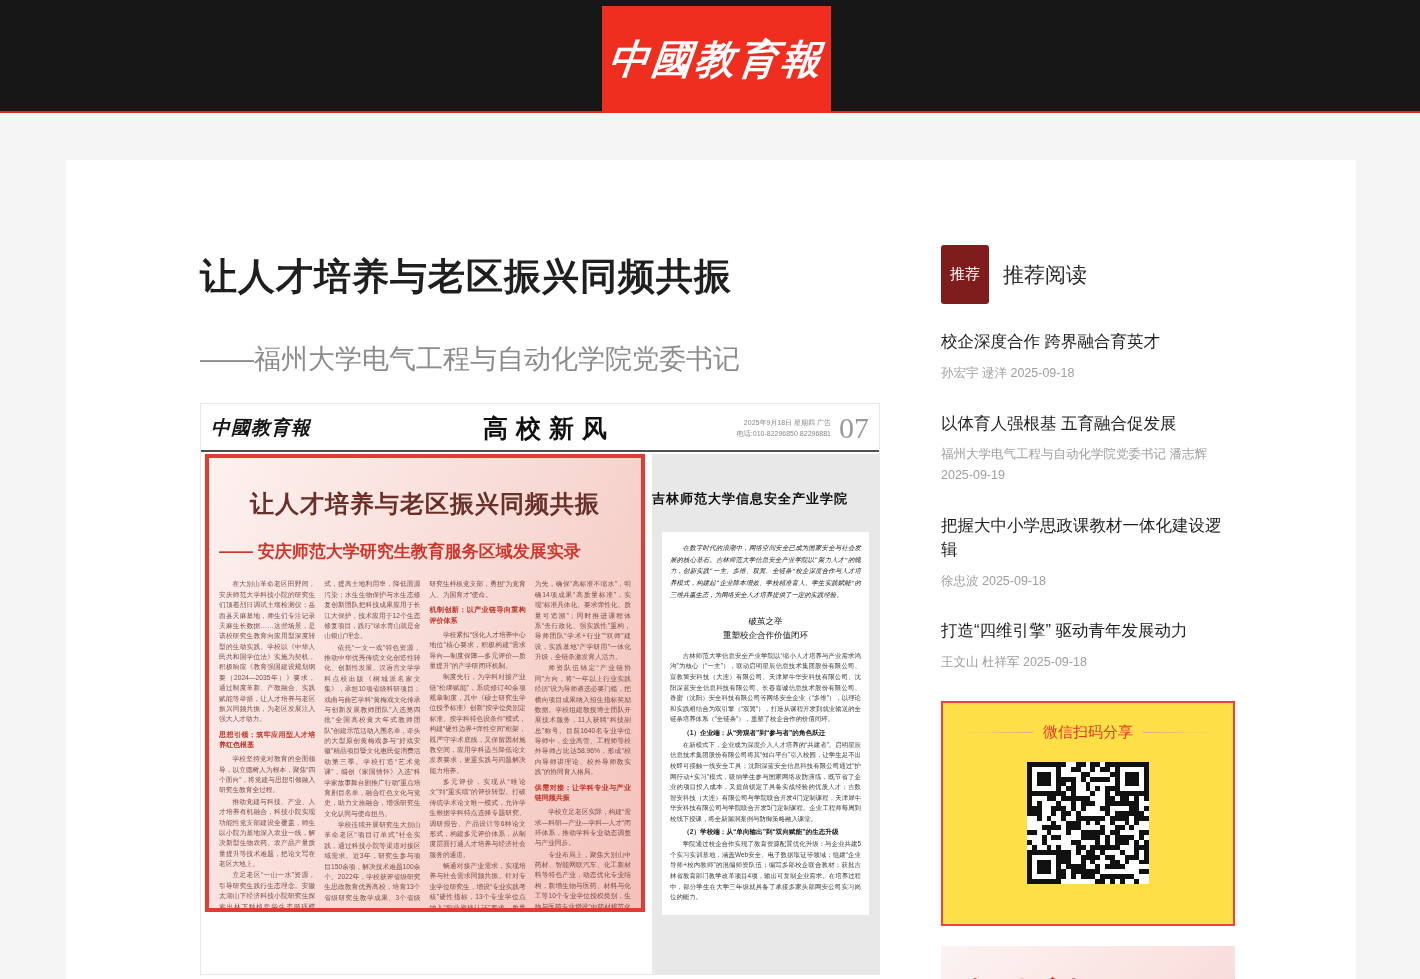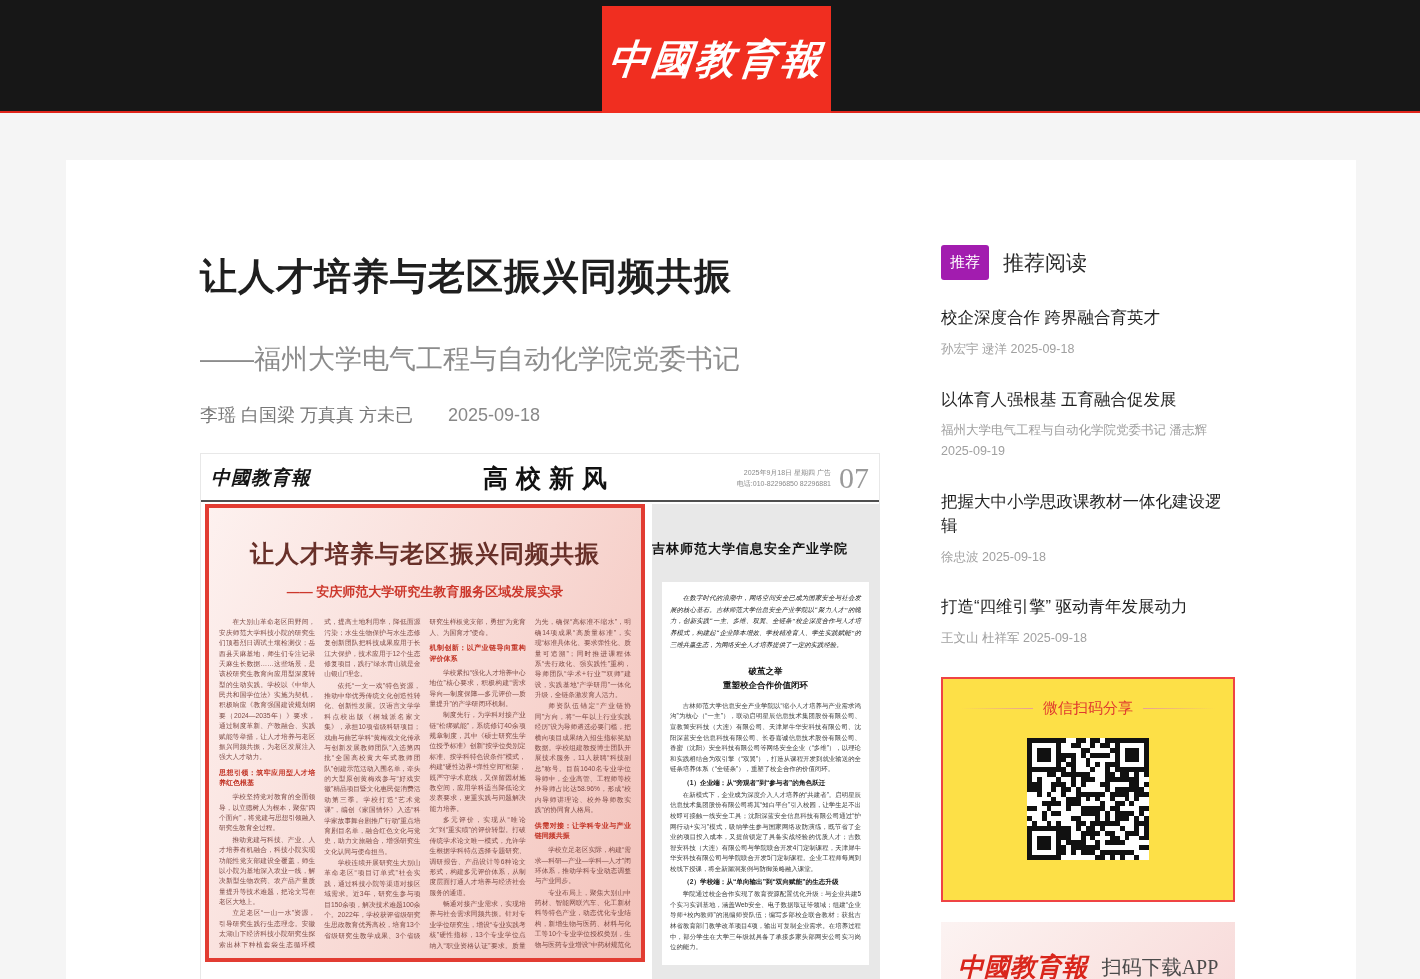--- a/index.html
+++ b/index.html
@@ -39,48 +39,48 @@
   .mast-page { font-size:30px; color:#9a9a9a; margin-left:8px;
                font-family:"Liberation Serif", serif; }
 
   .articles { display:flex; gap:7px; padding:2px 0 0 4px; align-items:flex-start; }
 
   .art-left { width:440px; height:458px; overflow:hidden; border:4px solid #e23c32;
               background:linear-gradient(115deg,#fdf1ef 0%,#f8d9d4 55%,#f3c2ba 100%);
               padding:6px 10px; }
   .al-title { text-align:center; font-size:24px; font-weight:bold; color:#683029;
               margin-top:24px; letter-spacing:1px; }
-  .al-sub { text-align:center; font-size:13px; font-weight:bold; color:#cc382c;
-            margin-top:13px; }
+  .al-sub { font-size:17px; font-weight:bold; color:#cc382c;
+            margin-top:20px; }
   .al-body { margin-top:16px; column-count:4; column-gap:9px; font-size:6.7px;
              line-height:1.55; color:#7c4a45; text-align:justify; height:340px;
              overflow:hidden; }
   .al-body p { text-indent:2em; margin-bottom:1px; }
   .al-body p.h { color:#c23527; font-weight:bold; font-size:7px; text-indent:0;
                  margin:5px 0 3px 0; }
 
   .art-right { flex:1; height:520px; overflow:hidden; background:#e8e8e8; }
   .ar-kicker { text-align:left; font-weight:bold; font-size:13px; color:#111;
                margin-top:36px; letter-spacing:1px; }
   .ar-head { text-align:center; font-weight:bold; font-size:26px; color:#141414;
              margin-top:12px; line-height:1.45; letter-spacing:2px; }
   .ar-panel { background:#fff; margin:24px 10px 0 10px; padding:10px 8px 12px 8px; }
   .ar-intro { font-size:6.4px; line-height:1.8; color:#222; font-style:italic;
               font-family:"Liberation Serif", serif; text-align:justify; text-indent:2em; }
-  .ar-subhead { text-align:center; font-weight:bold; font-size:8.5px; color:#111;
+  .ar-subhead { text-align:center; font-weight:normal; font-size:8.5px; color:#111;
                 margin:14px 0 8px 0; line-height:1.7; }
   .ar-p { font-size:6.4px; line-height:1.65; color:#3a3a3a; text-align:justify;
           text-indent:2em; }
   .ar-item-h { font-size:6.6px; font-weight:bold; color:#222; margin:4px 0 2px 0;
                text-indent:2em; }
 
   
   .sidebar { position:absolute; left:875px; top:85px; width:294px; }
   .sb-head { display:flex; align-items:center; }
-  .badge { background:#a21caf; color:#fff; font-size:15px; padding:8px 9px;
+  .badge { background:#7f1d1d; color:#fff; font-size:15px; padding:20px 9px;
            border-radius:3px; }
   .sb-title { font-size:21px; color:#2b2b2b; margin-left:14px; }
   .sb-list { margin-top:26px; }
   .sb-item { margin-bottom:28px; cursor:pointer; }
   .sb-item-title { font-size:16.5px; color:#1f1f1f; line-height:1.45; }
   .sb-item-meta { font-size:12.5px; color:#a0a0a0; margin-top:9px; line-height:1.65; }
 
   .wechat-box { margin-top:6px; border:2px solid #ef4444; background:#fde047;
                 padding:20px 0 40px 0; text-align:center; }
   .wx-header { display:flex; align-items:center; justify-content:center; gap:10px;
@@ -105,24 +105,20 @@
   <div class="logo-box">
     <span class="logo-text">中國教育報</span>
   </div>
 </div>
 
 <div class="card">
 
   <div class="hero">
     <div class="hero-title">让人才培养与老区振兴同频共振</div>
     <div class="hero-sub">——福州大学电气工程与自动化学院党委书记</div>
-    <div class="hero-byline">
-      <span>李瑶 白国梁 万真真 方未已</span>
-      <span class="date">2025-09-18</span>
-    </div>
   </div>
 
   <div class="paper">
     <div class="mast">
       <div class="mast-logo">中國教育報</div>
       <div class="mast-section">高校新风</div>
       <div class="mast-meta">
         <div>2025年9月18日 星期四 广告</div>
         <div>电话:010-82296850 82296881</div>
       </div>

